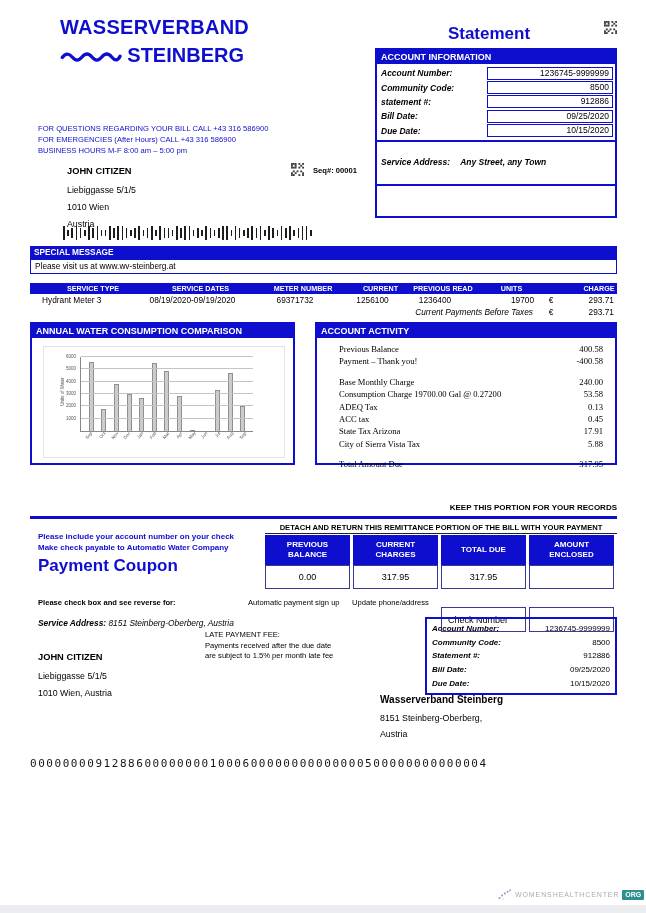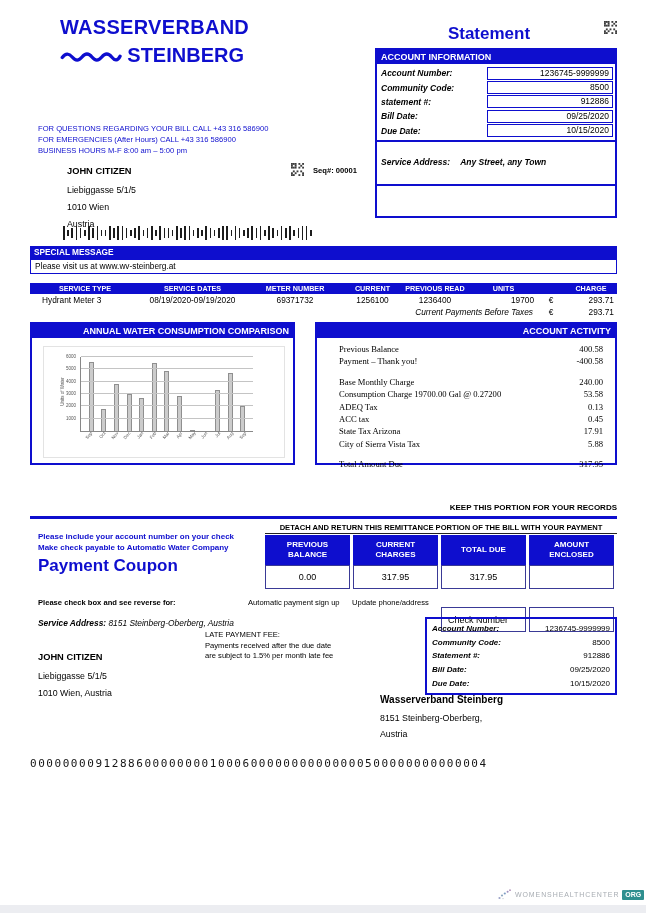--- a/index.html
+++ b/index.html
@@ -11,21 +11,21 @@
   
   #logo{left:60px;top:16px;width:184px;text-align:center;color:var(--blue);font-weight:bold;}
   #logo .l1{font-size:20px;letter-spacing:.3px;}
   #logo .l2{display:flex;align-items:center;justify-content:center;gap:5px;font-size:20px;margin-top:5px;}
   #stmt{left:375px;top:24px;width:228px;text-align:center;font-size:17px;font-weight:bold;color:var(--blue);}
   .qr{width:13px;height:13px;}
 
   
   #acct-info{left:375px;top:48px;width:242px;height:170px;border:2px solid var(--blue);box-sizing:border-box;display:flex;flex-direction:column;}
   .panel-title{background:var(--blue);color:#fff;font-weight:bold;font-size:9px;line-height:10px;padding:2px 4px;}
-  .panel-title.center{text-align:right;}
+  .panel-title.center{text-align:left;}
   #ai-rows{padding-top:2px;}
   .ai-row{display:flex;align-items:center;height:14.4px;}
   .ai-row .lbl{flex:1;font-size:8.5px;font-weight:bold;font-style:italic;padding-left:4px;}
   .ai-row .val{width:118px;border:1px solid var(--blue);font-size:8.5px;text-align:right;padding:0 3px;height:11px;line-height:11px;margin-right:2px;background:#fff;}
   #ai-service{border-top:2px solid var(--blue);height:44px;font-size:8.5px;font-weight:bold;font-style:italic;padding:15px 0 0 4px;box-sizing:border-box;margin-top:2px;}
   #ai-empty{border-top:2px solid var(--blue);flex:1;}
   #ai-service .gap{display:inline-block;width:10px;}
 
   
   #contact{left:38px;top:123px;color:var(--blue);font-size:7.6px;line-height:11px;}
@@ -36,21 +36,21 @@
   #barcode{left:63px;top:224px;width:256px;height:17px;display:flex;align-items:center;gap:2.6px;}
   .bcbar{width:1.6px;background:#1c1c1c;flex:none;}
 
   
   #sm-bar{left:30px;top:246px;width:587px;height:13px;background:var(--blue);color:#fff;font-weight:bold;font-size:8.3px;line-height:13px;padding-left:4px;box-sizing:border-box;}
   #sm-text{left:30px;top:259px;width:587px;height:15px;border:1px solid var(--blue);font-size:8.3px;line-height:13px;padding-left:4px;box-sizing:border-box;background:#fff;}
 
   
   #svc-table{left:30px;top:283px;width:587px;}
   #st-head,#st-row,#st-sub{display:grid;grid-template-columns:110px 105px 100px 55px 70px 67px 28px 52px;}
-  #st-head{background:var(--blue);height:11px;}
+  #st-head{background:var(--blue);height:11px;padding-left:8px;}
   .st-th{color:#fff;font-weight:bold;font-size:7.2px;line-height:11px;text-align:center;}
   .st-td{font-size:8.3px;height:12px;line-height:12px;}
   .a-l{text-align:left;padding-left:12px;}
   .a-c{text-align:center;}
   .a-r{text-align:right;padding-right:3px;box-sizing:border-box;}
   .sublabel{grid-column:1/7;font-style:italic;text-align:right;padding-right:4px;}
 
   
   #chart-panel{left:30px;top:322px;width:265px;height:143px;border:2px solid var(--blue);box-sizing:border-box;}
   #chart-body{position:absolute;left:11px;top:22px;width:240px;height:110px;border:1px solid #e3e3e3;}

